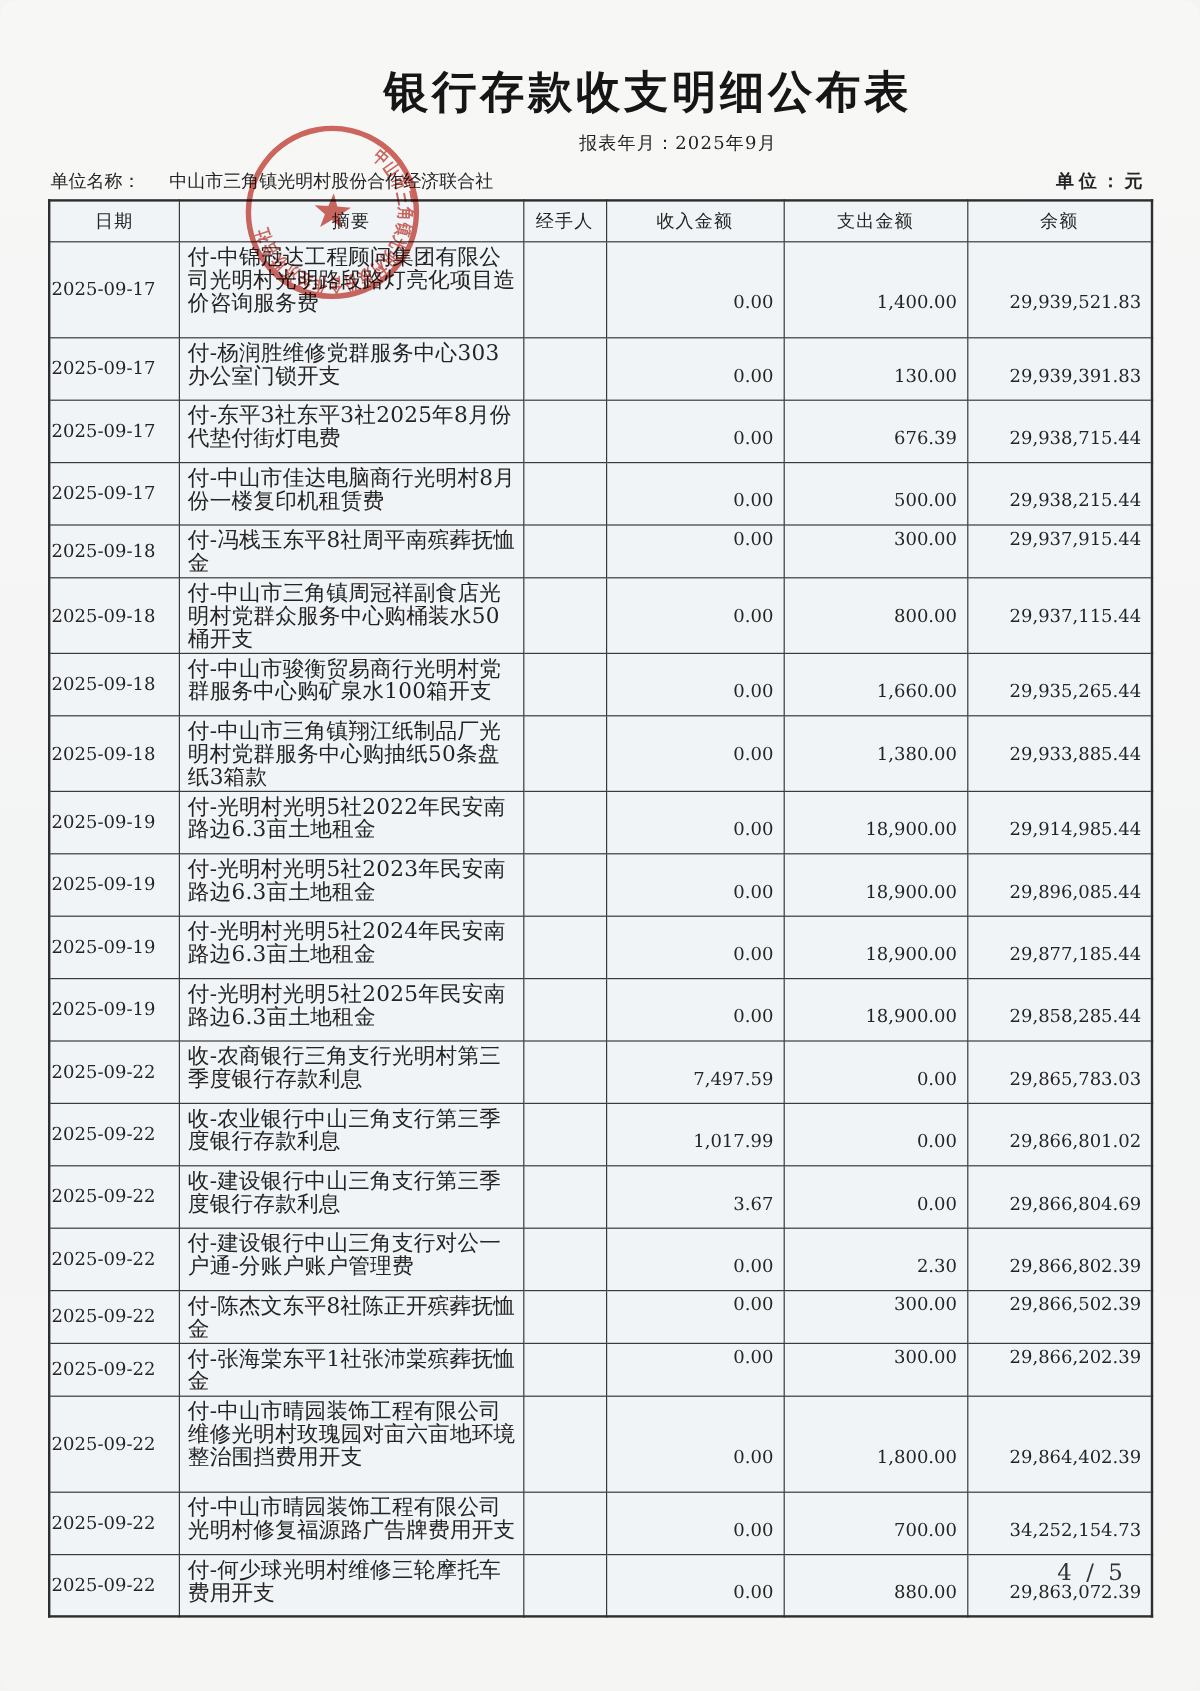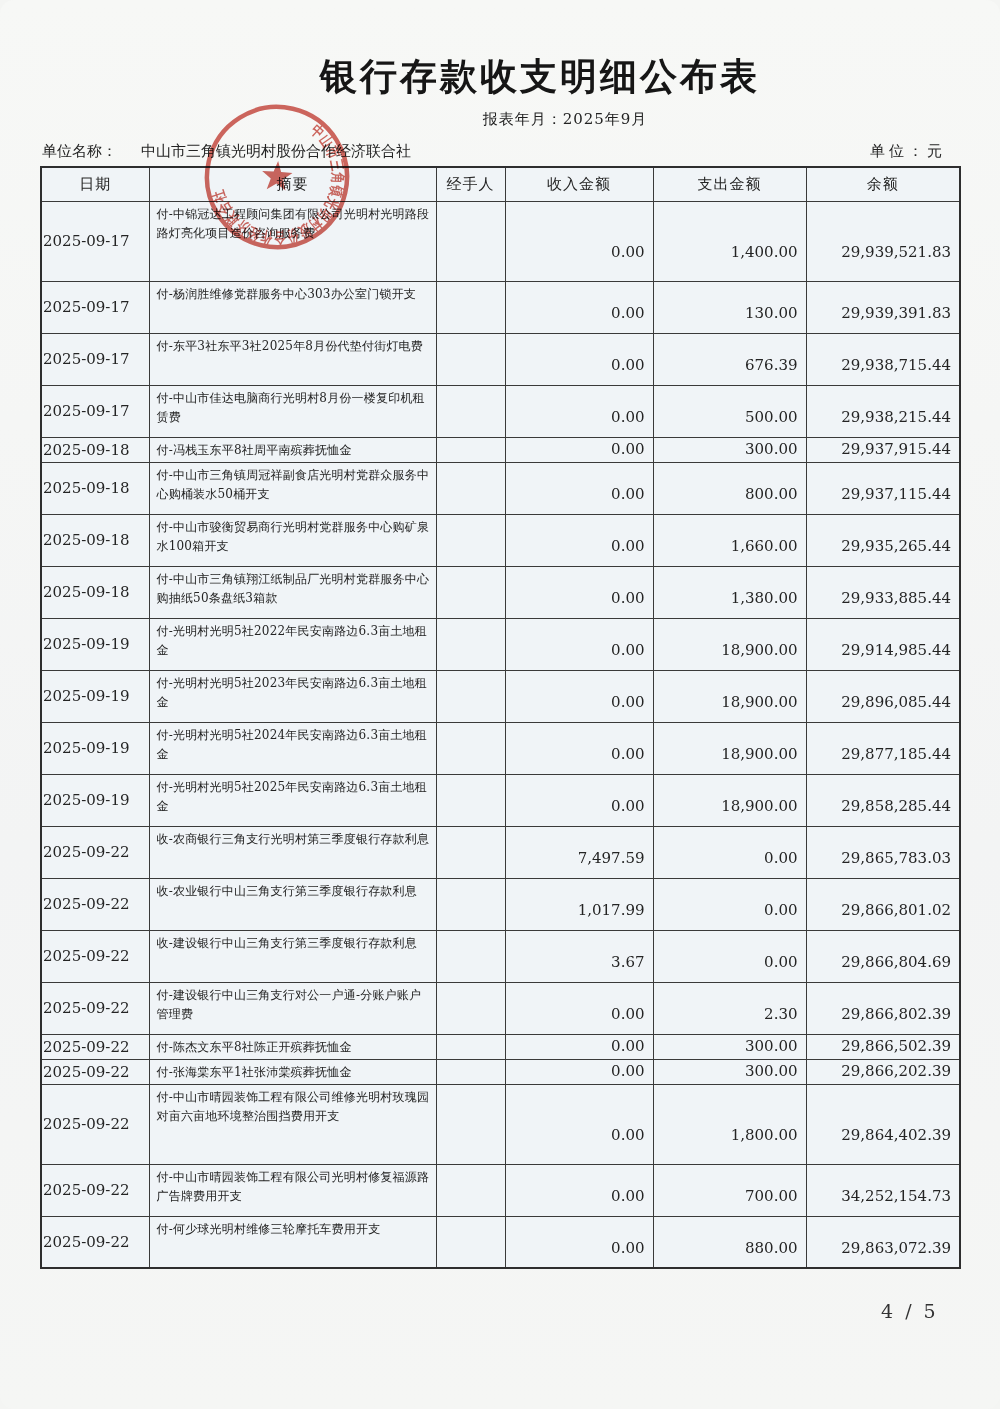--- a/index.html
+++ b/index.html
@@ -16,40 +16,40 @@
     position:absolute;top:52px;left:0;width:1000px;
     text-align:center;transform:translateX(40px);
     font-size:37px;font-weight:bold;letter-spacing:3px;color:#161616;
   }
   .subtitle{
     position:absolute;top:110px;left:0;width:1000px;
     text-align:center;transform:translateX(65px);
     font-size:15px;color:#222;letter-spacing:1px;
   }
   .meta{
-    position:absolute;top:142px;left:42px;right:54px;
+    position:absolute;top:142px;left:42px;right:44px;
     display:flex;justify-content:space-between;align-items:center;
     font-size:15px;
   }
   .meta .unit-value{margin-left:24px;}
-  .meta .currency{letter-spacing:4px;}
+  .meta .currency{letter-spacing:4px;font-weight:bold;}
   table.ledger{
     position:absolute;left:40px;top:166px;width:919px;
     border-collapse:collapse;table-layout:fixed;
     background:#f0f4f7;
   }
   table.ledger th, table.ledger td{
     border:1.5px solid #3a3a3a;
     overflow:hidden;
   }
   table.ledger{border:2px solid #2e2e2e;}
   thead tr{height:34px;padding-left:18px;}
   th{font-weight:normal;font-size:15px;letter-spacing:1px;background:#f0f4f7;}
   td.c-date{vertical-align:middle;font-size:15px;white-space:nowrap;}
-  td.c-summary{vertical-align:top;padding:3px 6px 2px 7px;font-size:12px;line-height:19px;letter-spacing:0.2px;}
+  td.c-summary{vertical-align:top;padding:3px 6px 2px 7px;font-size:18px;line-height:19px;letter-spacing:0.2px;}
   td.c-handler{vertical-align:middle;}
   td.c-amount{vertical-align:top;text-align:right;padding-right:8px;font-size:15px;white-space:nowrap;}
   tr.lines-1{height:24px;}
   tr.lines-2{height:52px;}
   tr.lines-3{height:80px;}
   tr.lines-1 td.c-amount{padding-top:2px;}
   tr.lines-2 td.c-amount{padding-top:22px;}
   tr.lines-3 td.c-amount{padding-top:41px;}
   .footer{
     position:absolute;top:1300px;left:852px;

